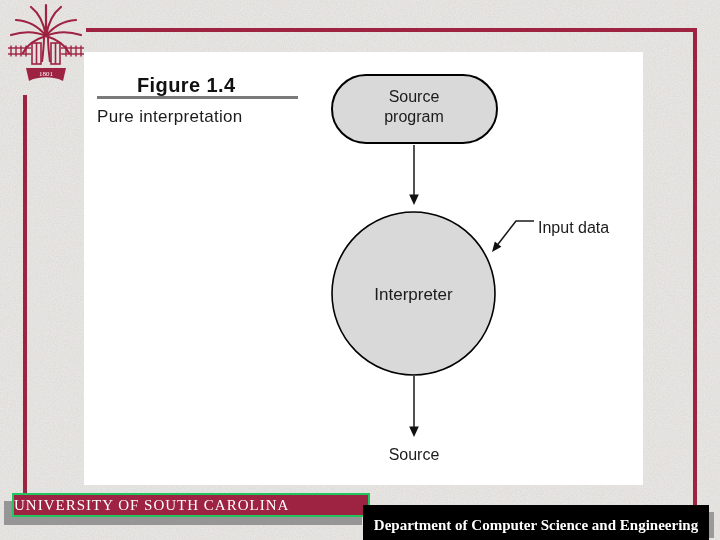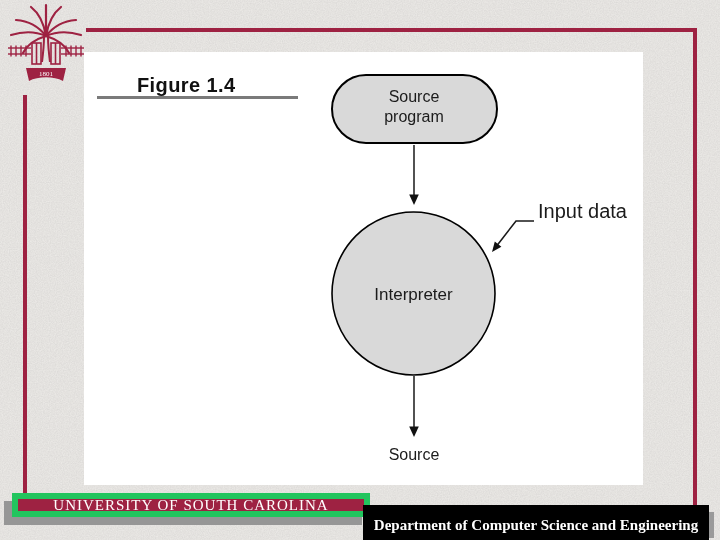--- a/index.html
+++ b/index.html
@@ -21,28 +21,28 @@
   .logo { left:4px; top:2px; z-index:2; }
   
   .fig-label { left:97px; top:74px; font-size:20px; font-weight:bold; color:#111; letter-spacing:0.4px; z-index:3;margin-left:40px; }
   .fig-rule  { left:97px; top:96px; width:201px; height:3px; background:#7a7a7a; z-index:3; }
   .fig-caption { left:97px; top:107px; font-size:17px; color:#1c1c1c; letter-spacing:0.3px; z-index:3; }
   
   .diagram { position:absolute; left:0; top:0; z-index:3; }
   .dlabel { position:absolute; color:#1b1b1b; z-index:4; }
   .lbl-source      { left:369px; top:87px;  width:90px;  text-align:center; font-size:16px; line-height:20px; }
   .lbl-interpreter { left:343px; top:285px; width:141px; text-align:center; font-size:17px; }
-  .lbl-input       { left:538px; top:200px; font-size:20px; }
+  .lbl-input       { left:538px; top:219px; font-size:16px; }
   .lbl-results     { left:364px; top:446px; width:100px; text-align:center; font-size:16px; }
   
   .bar-univ-shadow { left:4px;  top:501px; width:358px; height:24px; background:#969696; z-index:5; }
   .bar-univ {
     left:12px; top:493px; width:358px; height:24px; background:#9E2242;
-    border:6px solid #22c55e; box-sizing:border-box; z-index:6;
-    display:flex; align-items:center; justify-content:center;
+    border:2px solid #22c55e; box-sizing:border-box; z-index:6;
+    display:flex; align-items:center; justify-content:flex-start;
     color:#ffffff; font-family:"Liberation Serif", serif;
     font-size:15px; letter-spacing:1px; white-space:nowrap;
   }
   .bar-dept-shadow { left:370px; top:512px; width:344px; height:26px; background:#9a9a9a; z-index:6; }
   .bar-dept {
     left:363px; top:505px; width:346px; height:40px; background:#000000; z-index:7;
     display:flex; align-items:center; justify-content:center;
     color:#ffffff; font-family:"Liberation Serif", serif;
     font-size:15px; font-weight:bold; white-space:nowrap;
   }
@@ -109,20 +109,21 @@
       <rect x="47" y="41" width="9" height="21"></rect>
       <line x1="32.5" y1="41" x2="32.5" y2="62"></line>
       <line x1="51.5" y1="41" x2="51.5" y2="62"></line>
     </g>
     <path d="M22,66 L62,66 L59,79 C50,74 34,74 25,79 Z" fill="#9E2242"></path>
     <text x="42" y="74" text-anchor="middle" font-size="7" fill="#ffffff" font-family="Liberation Serif, serif">1801</text>
   </svg>
 
   <div class="abs fig-label">Figure 1.4</div>
   <div class="abs fig-rule"></div>
+  <div class="abs fig-caption">Pure interpretation</div>
 
   <svg class="diagram" width="720" height="540" viewBox="0 0 720 540">
     <rect x="332" y="75" width="165" height="68" rx="34" ry="34" fill="#D9D9D9" stroke="#000" stroke-width="2"></rect>
     <circle cx="413.5" cy="293.5" r="81.5" fill="#D9D9D9" stroke="#000" stroke-width="1.6"></circle>
     <g stroke="#333" stroke-width="1.7" fill="#111">
       <line x1="414" y1="145" x2="414" y2="196"></line>
       <polygon points="414,205 409.2,194.5 418.8,194.5" stroke="none"></polygon>
       <line x1="414" y1="376" x2="414" y2="428"></line>
       <polygon points="414,437 409.2,426.5 418.8,426.5" stroke="none"></polygon>
     </g>

